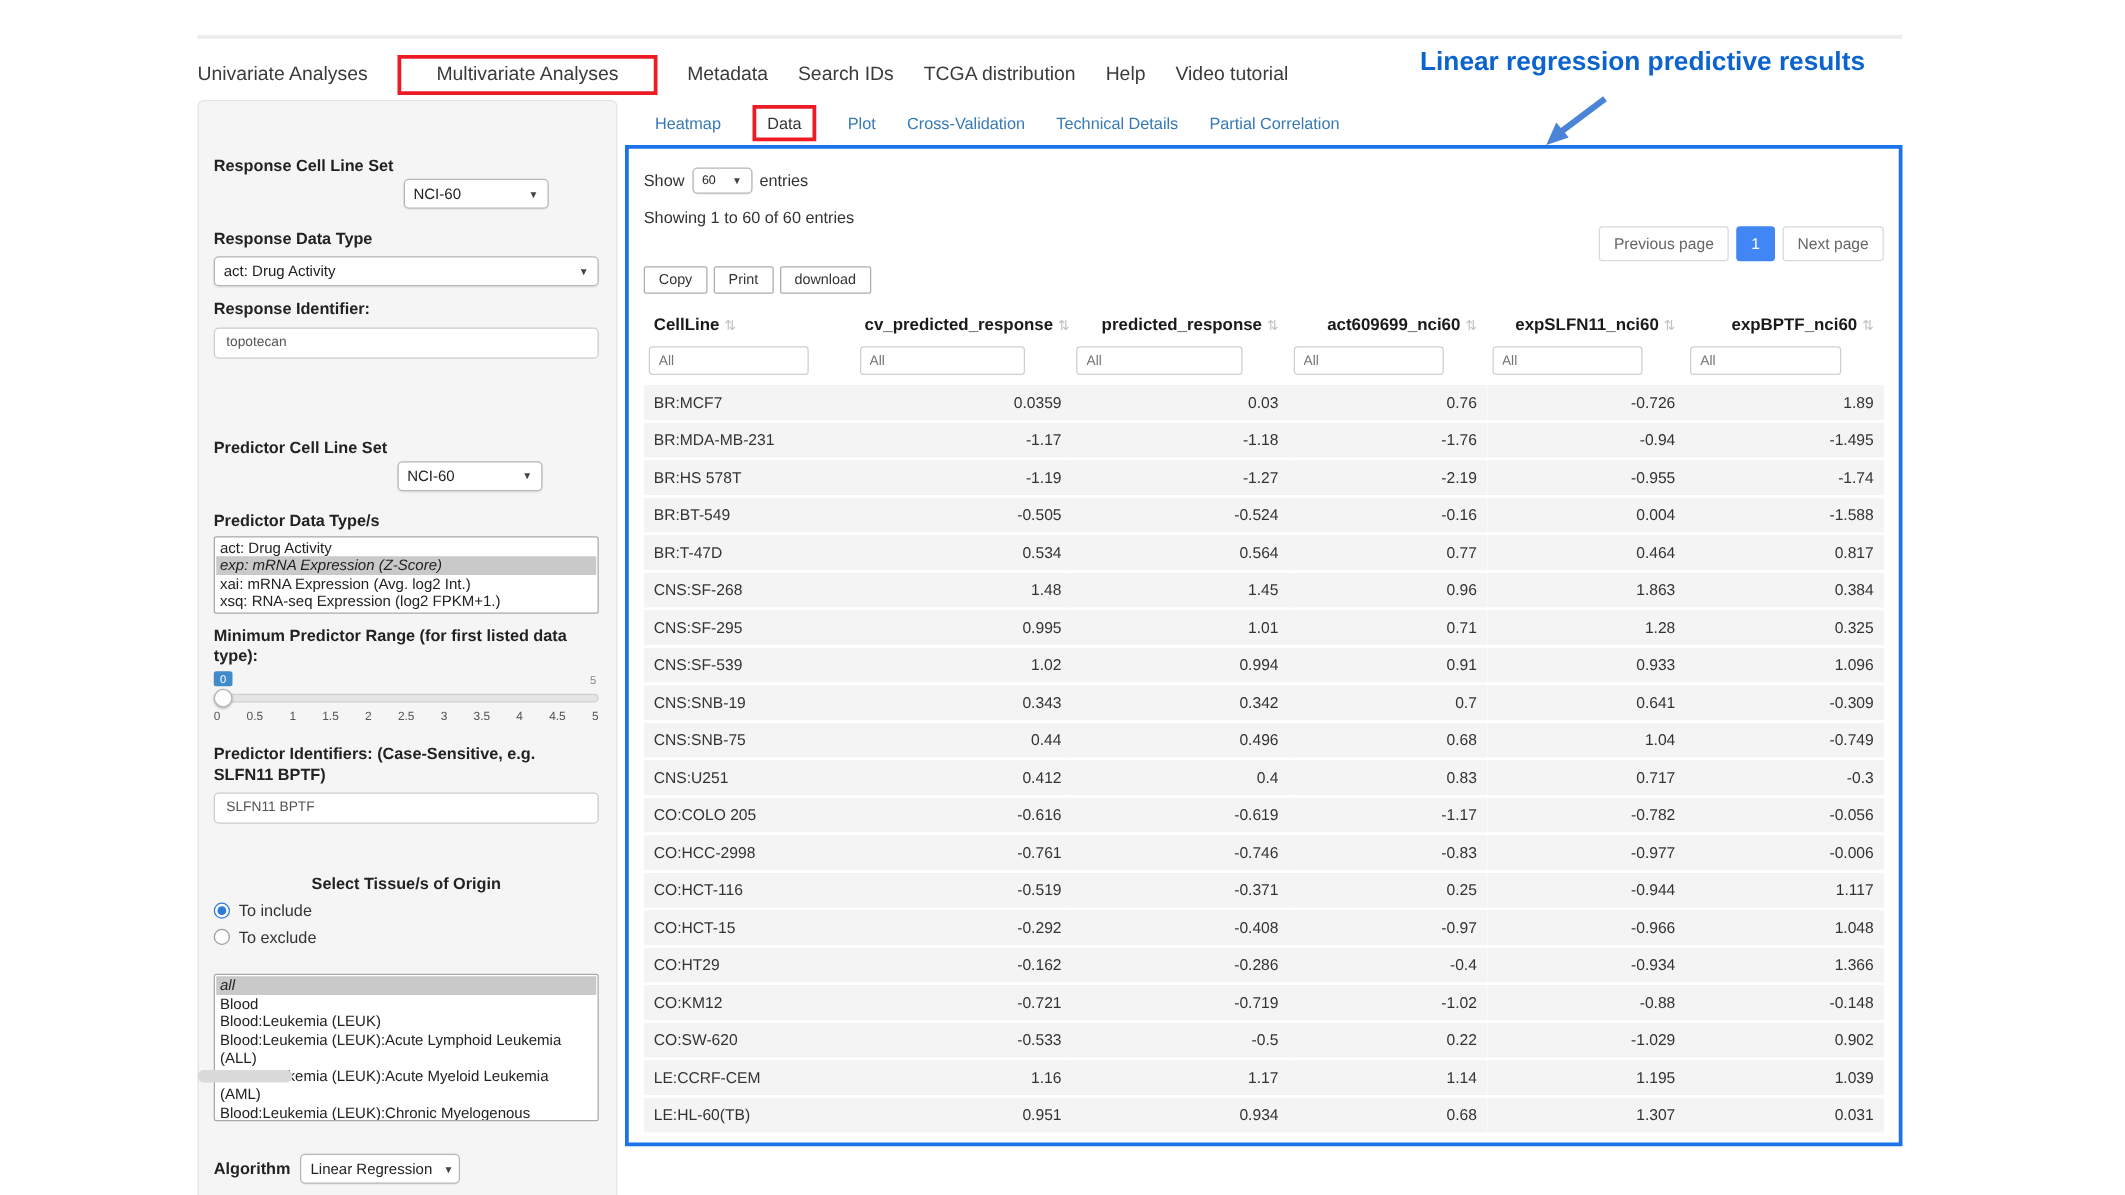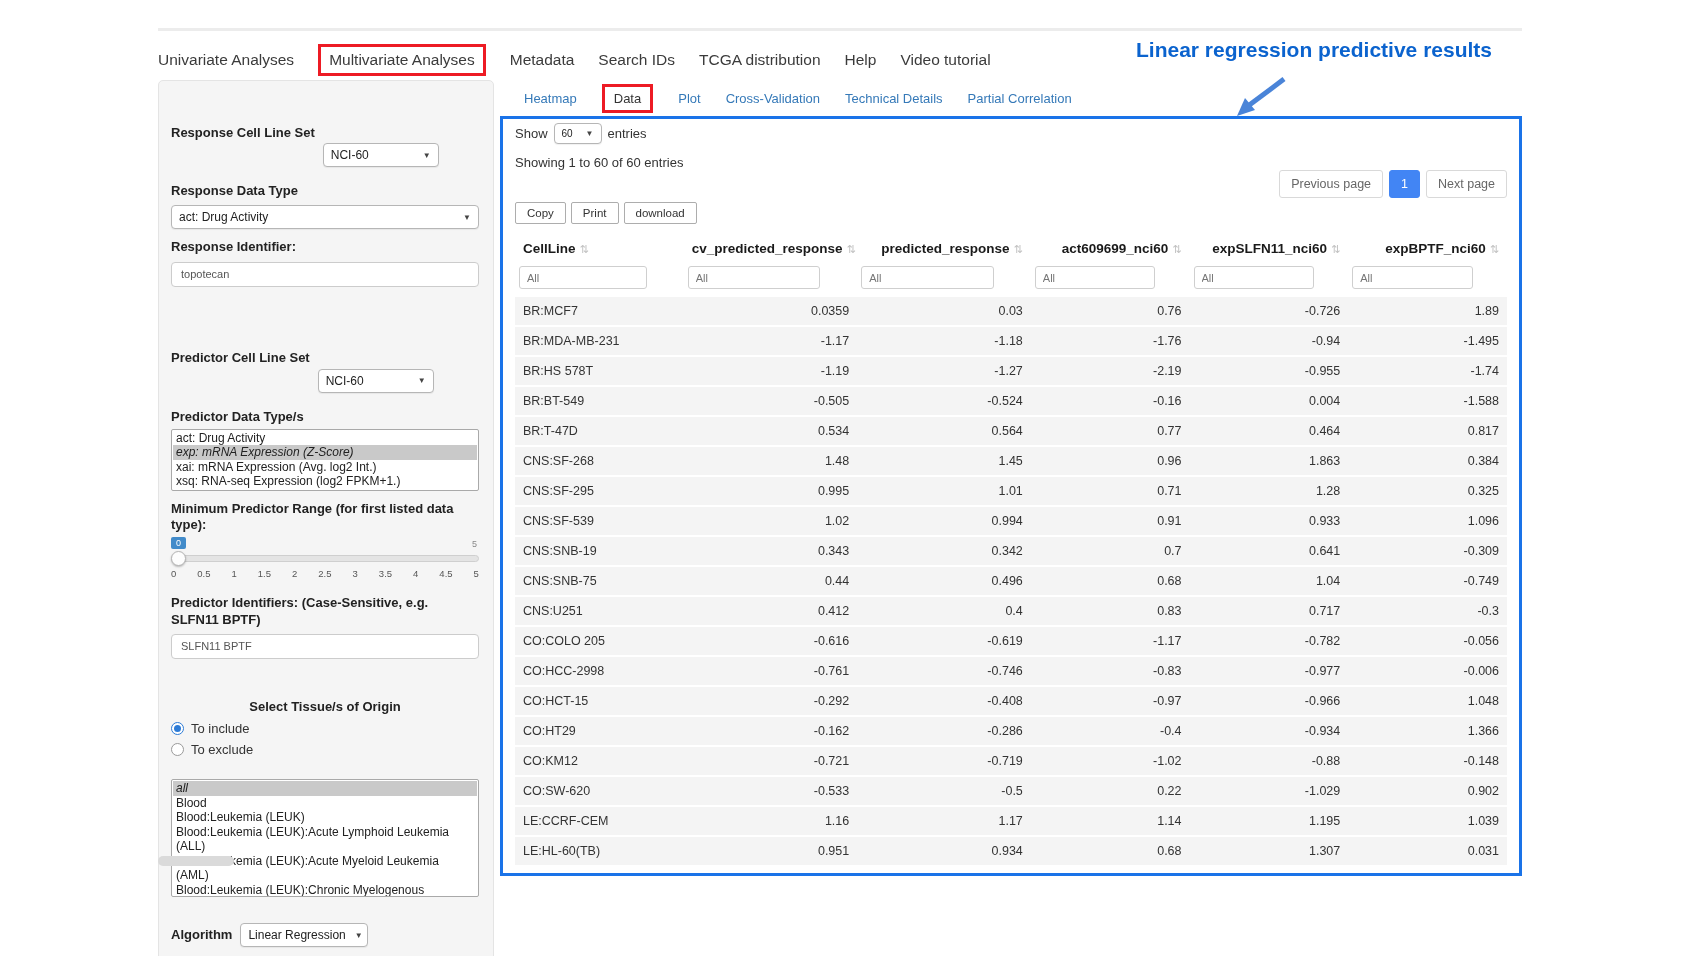--- a/index.html
+++ b/index.html
@@ -11,21 +11,21 @@
     color:#333;
   }
   .wrapper { position:absolute; left:158px; top:28px; width:1364px; }
 
   
   .navbar {
     height:42px; display:flex; align-items:center; gap:24px;
     border-top:3px solid #ececec; padding-top:2px;
   }
   .nav-item { font-size:15.5px; color:#3b3b3b; cursor:pointer; white-space:nowrap;margin-top:16px; }
-  .red-outline { border:3px solid #ed1b24; padding:4px 8px; }
+  .red-outline { border:3px solid #ed1b24; padding:4px 28px; }
 
   
   .annotation {
     position:absolute; top:38px; right:208px;
     font-size:21px; font-weight:bold; color:#0b63ce; white-space:nowrap;
   }
   .annotation-arrow { position:absolute; left:1230px; top:74px; }
 
   
   .content { display:flex; margin-top:10px; align-items:flex-start; }
@@ -87,21 +87,21 @@
   .radio.checked { border-color:#2d7bd6; }
   .radio.checked::after { content:""; display:block; width:7px; height:7px; margin:2px; border-radius:50%; background:#2d7bd6; }
 
   
   .main { flex:1; margin-left:6px; }
   .tabs { display:flex; align-items:center; gap:25px; height:36px; padding-left:24px; font-size:13px; }
   .tab { color:#3579b8; cursor:pointer; white-space:nowrap; }
   .tab.active { color:#333; }
   .tab.red-outline { padding:4px 9px; }
 
-  .blue-box { border:3px solid #1a73e8; padding:3px 12px 6px; position:relative; background:#fff; }
+  .blue-box { border:3px solid #1a73e8; padding:14px 12px 6px; position:relative; background:#fff; }
 
   .dt-show { display:flex; align-items:center; gap:6px; font-size:13px; color:#333; margin-top:1px; }
   .select.w-show { width:48px; height:21px; font-size:10px; }
   .dt-showing { font-size:13px; color:#333; margin-top:11px; }
   .dt-paginate { display:flex; justify-content:flex-end; align-items:center; gap:6px; margin-top:0px; }
   .page-btn {
     border:1px solid #d9d9d9; background:#fff; color:#666; font-size:12.5px;
     padding:6px 11px; border-radius:3px; cursor:pointer;
     font-family:"Liberation Sans","DejaVu Sans",sans-serif;
   }
@@ -412,20 +412,28 @@
               </tr>
               <tr>
                 <td>CO:HCC-2998</td>
                 <td class="num">-0.761</td>
                 <td class="num">-0.746</td>
                 <td class="num">-0.83</td>
                 <td class="num">-0.977</td>
                 <td class="num">-0.006</td>
               </tr>
               <tr>
+                <td>CO:HCT-116</td>
+                <td class="num">-0.519</td>
+                <td class="num">-0.371</td>
+                <td class="num">0.25</td>
+                <td class="num">-0.944</td>
+                <td class="num">1.117</td>
+              </tr>
+              <tr>
                 <td>CO:HCT-15</td>
                 <td class="num">-0.292</td>
                 <td class="num">-0.408</td>
                 <td class="num">-0.97</td>
                 <td class="num">-0.966</td>
                 <td class="num">1.048</td>
               </tr>
               <tr>
                 <td>CO:HT29</td>
                 <td class="num">-0.162</td>

